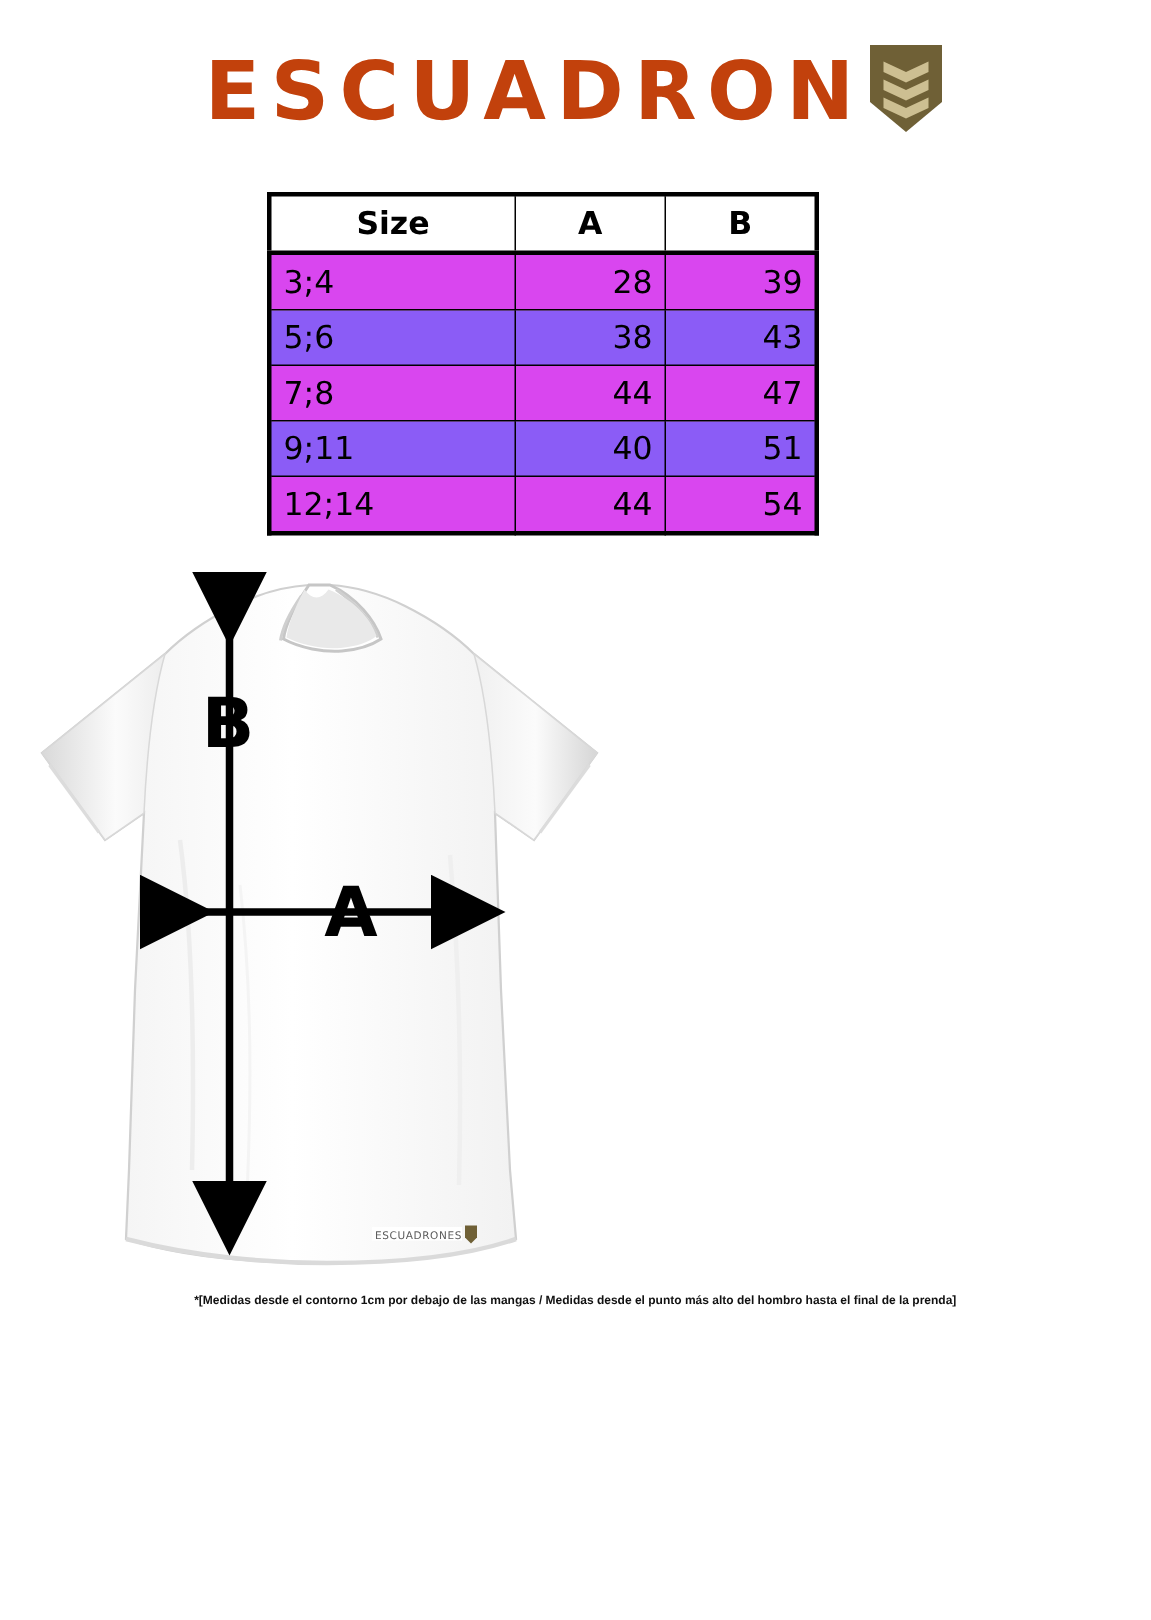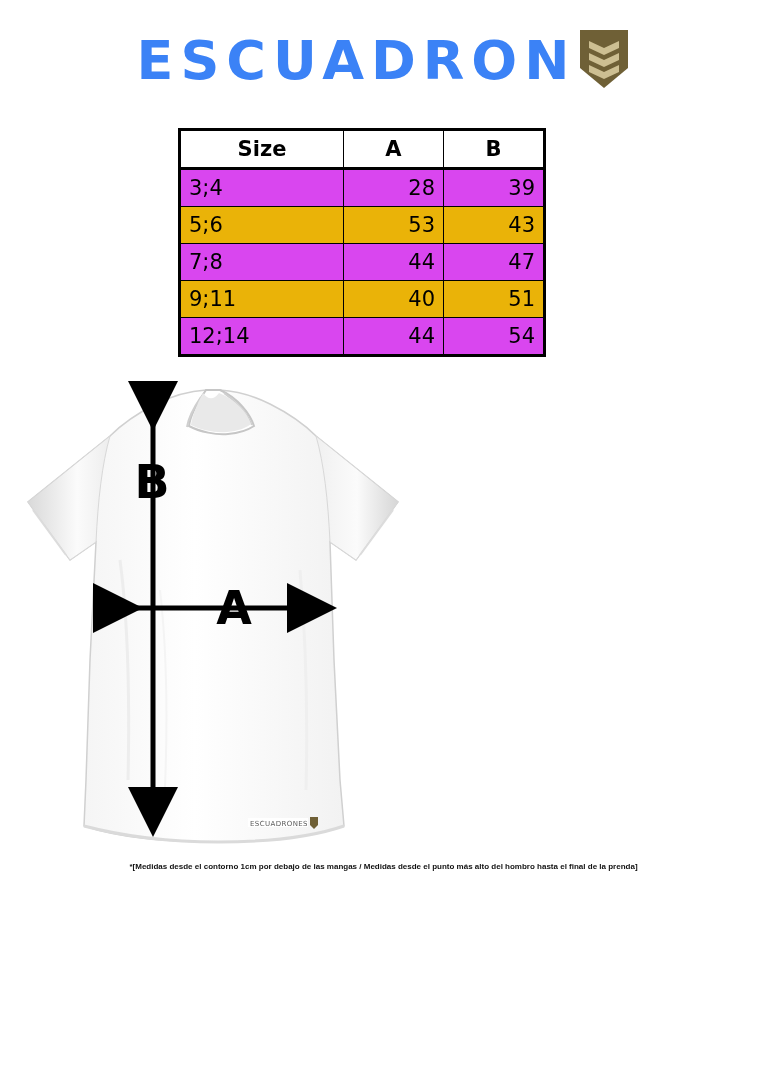--- a/index.html
+++ b/index.html
@@ -23,21 +23,21 @@
     width: 767px;
     text-align: center;
     user-select: none;
   }
   .brand-text {
     display: inline-block;
     font-family: "DejaVu Sans", sans-serif;
     font-weight: bold;
     font-size: 54px;
     letter-spacing: 7px;
-    color: #3b82f6;
+    color: #c2410c;
     line-height: 1;
     vertical-align: middle;
   }
   .brand-badge {
     display: inline-block;
     position: relative;
     width: 52px;
     height: 62px;
     vertical-align: middle;
     margin-left: 2px;
@@ -72,21 +72,21 @@
     text-align: center;
     background: #ffffff;
     border-bottom: 3px solid #000;
   }
   table.size-table thead th.col-size { width: 146px; }
   table.size-table thead th.col-a { width: 83px; }
   table.size-table thead th.col-b { width: 83px; }
   table.size-table td.label { text-align: left; }
   table.size-table td.num { text-align: right; }
   table.size-table tr.shaded td { background: #d946ef; }
-  table.size-table tr.plain td { background: #eab308; }
+  table.size-table tr.plain td { background: #8b5cf6; }
 
   
   .figure {
     position: absolute;
     top: 360px;
     left: 0;
     width: 767px;
     height: 500px;
   }
   .figure svg { display: block; }
@@ -128,21 +128,21 @@
       </tr>
     </thead>
     <tbody>
       <tr class="shaded">
         <td class="label">3;4</td>
         <td class="num">28</td>
         <td class="num">39</td>
       </tr>
       <tr class="plain">
         <td class="label">5;6</td>
-        <td class="num">53</td>
+        <td class="num">38</td>
         <td class="num">43</td>
       </tr>
       <tr class="shaded">
         <td class="label">7;8</td>
         <td class="num">44</td>
         <td class="num">47</td>
       </tr>
       <tr class="plain">
         <td class="label">9;11</td>
         <td class="num">40</td>

